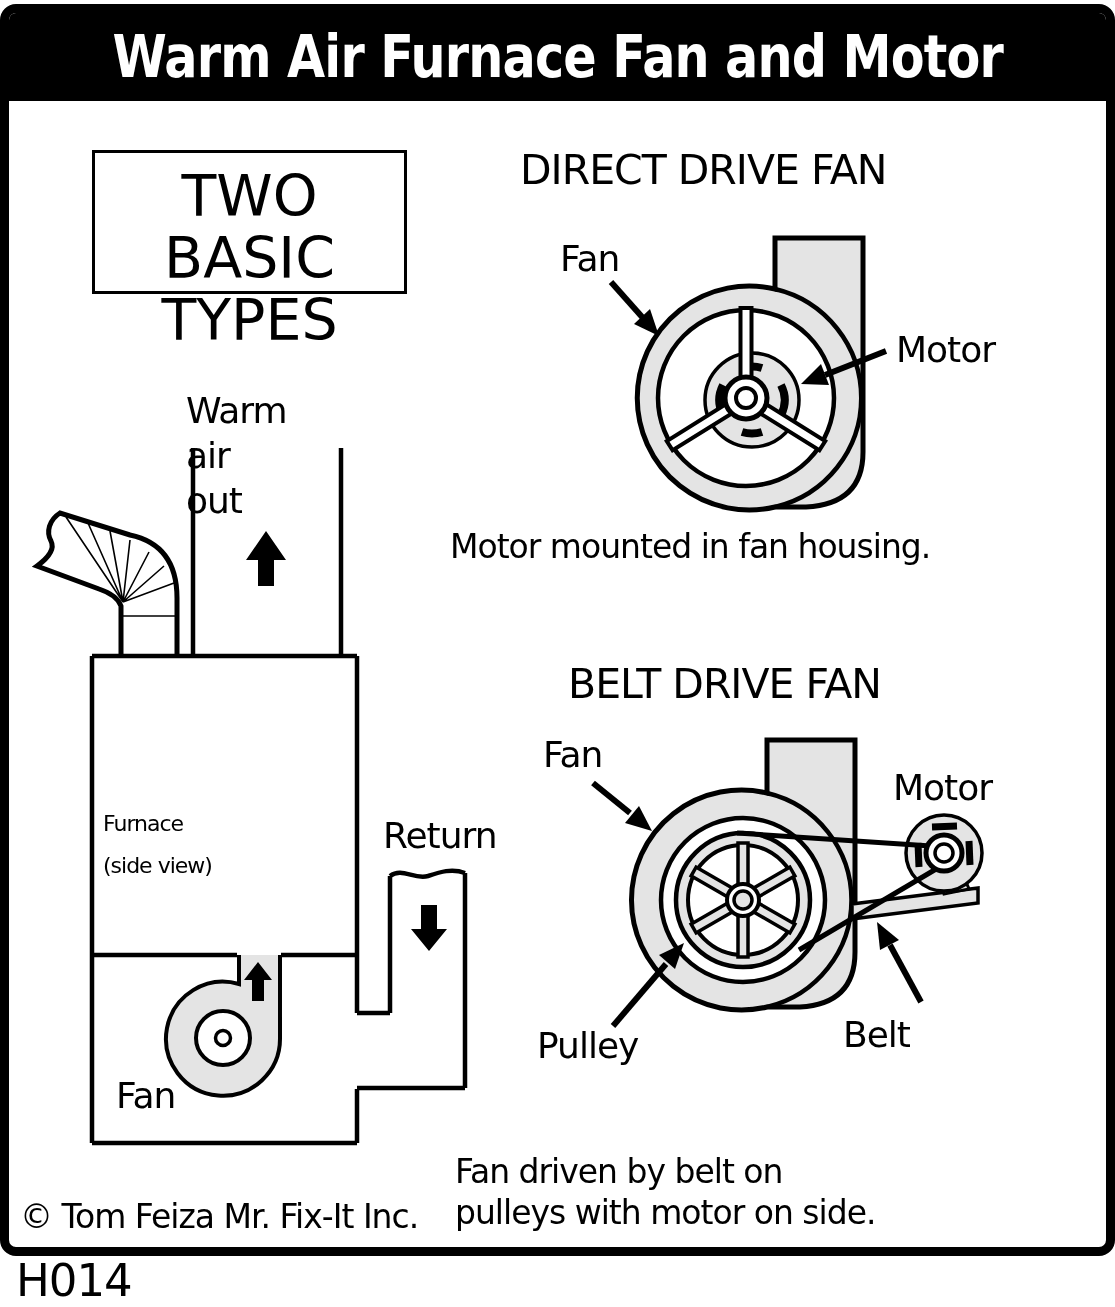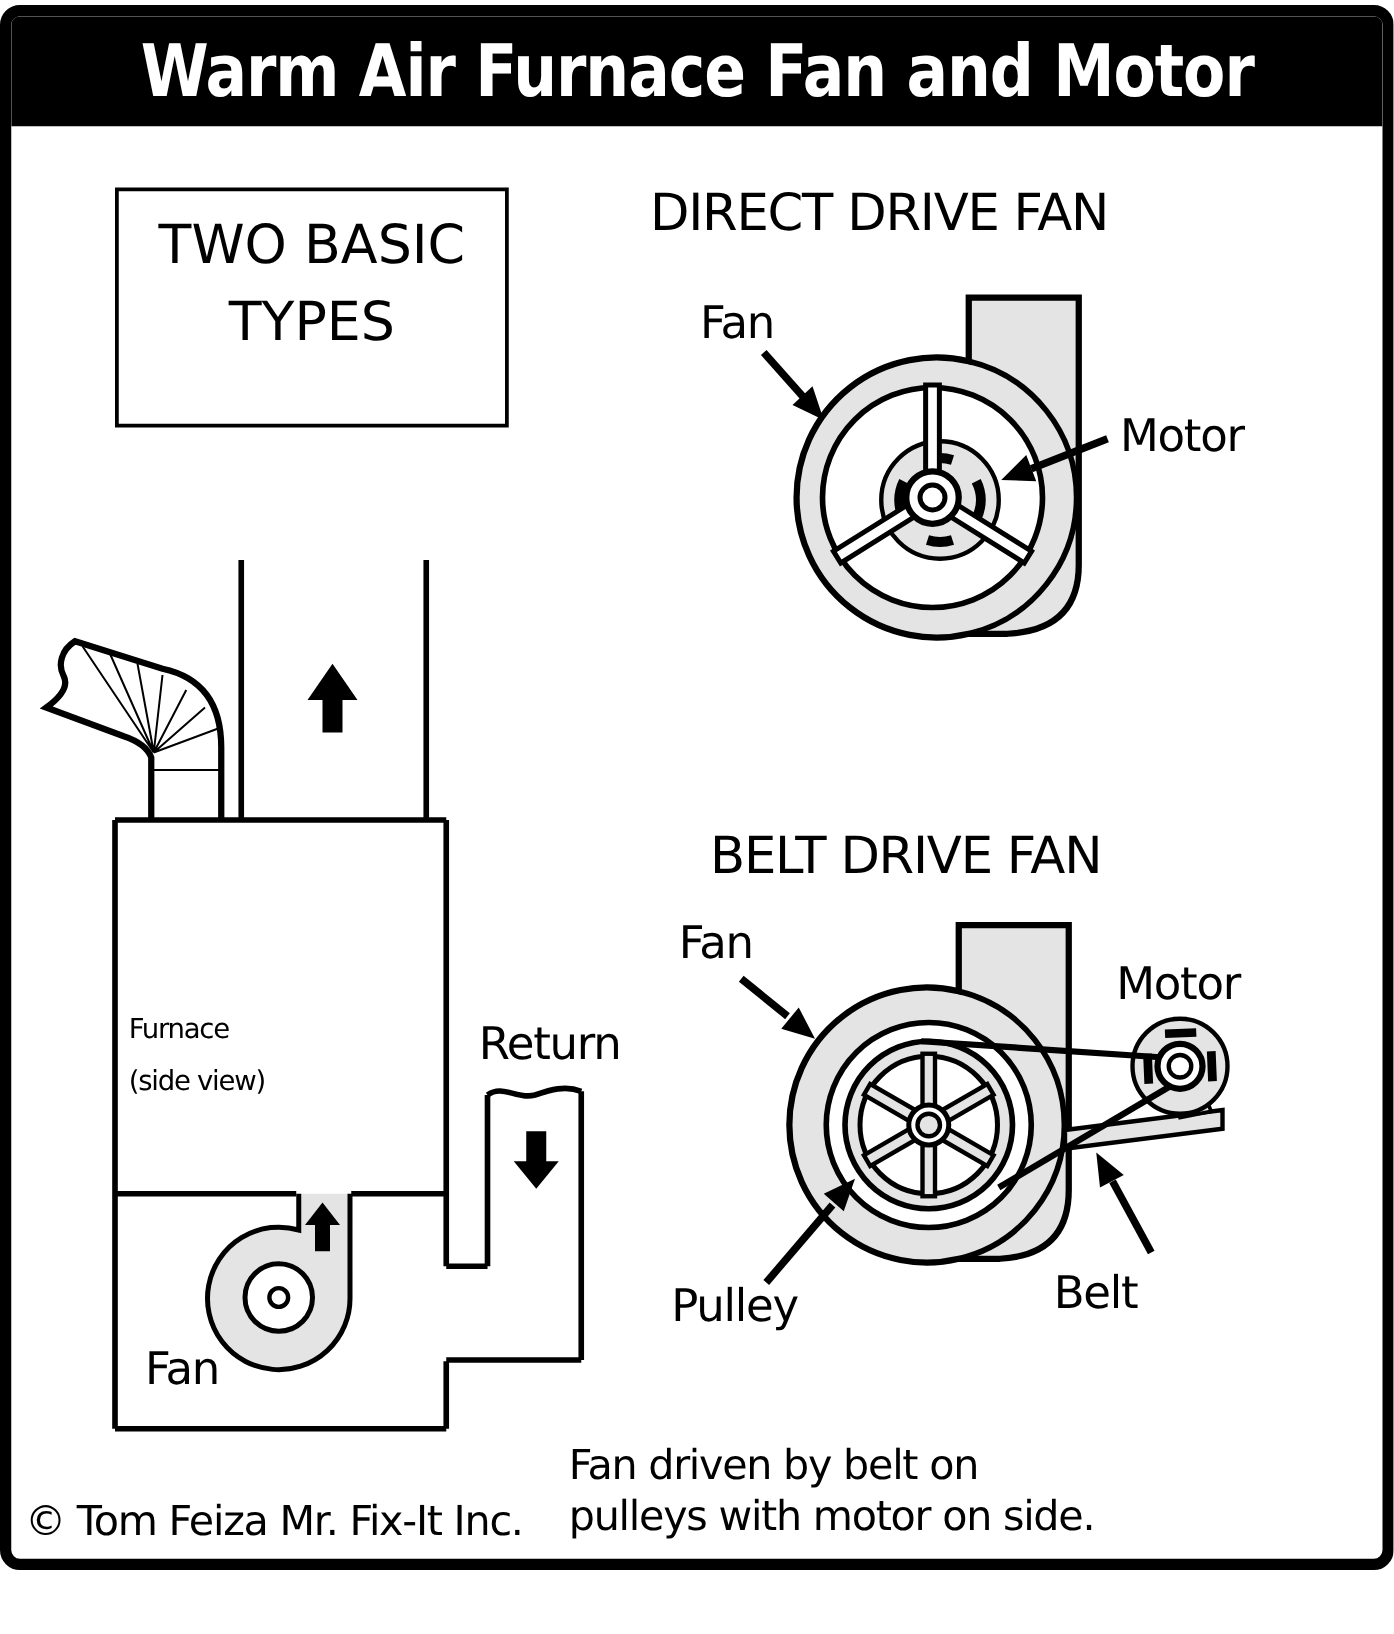--- a/index.html
+++ b/index.html
@@ -8,23 +8,23 @@
   .card{position:absolute;left:0;top:4px;width:1115px;height:1252px;box-sizing:border-box;
         border:9px solid #000;border-radius:16px;background:#fff;overflow:hidden;text-decoration:underline;}
   .titlebar{position:absolute;left:0;top:0;width:100%;height:88px;background:#000;
             display:flex;align-items:center;justify-content:center;}
   .titlebar .t{color:#fff;font-size:58px;font-weight:bold;letter-spacing:-1px;
                transform:scaleX(0.85);white-space:nowrap;}
   svg{position:absolute;left:0;top:0;}
   .hand{position:absolute;font-family:"DejaVu Sans",sans-serif;letter-spacing:-1px;
         white-space:nowrap;color:#000;}
   .ctr{text-align:left;}
-  .typesbox{position:absolute;left:92px;top:150px;width:315px;height:192px;
+  .typesbox{position:absolute;left:92px;top:150px;width:315px;height:144px;
             box-sizing:border-box;border:3px solid #000;text-align:center;
-            font-size:43px;line-height:62px;padding-top:12px;letter-spacing:0px;}
+            font-size:57px;line-height:62px;padding-top:12px;letter-spacing:0px;}
   .lbl{font-size:36px;}
   .cap{font-size:33px;}
   .head{font-size:41px;}
 </style>
 </head>
 <body>
 
 <div id="stage">
 
   <div class="card">
@@ -154,33 +154,40 @@
   </svg>
 
   <div class="typesbox">
     <div>TWO BASIC</div>
     <div>TYPES</div>
   </div>
 
   <div class="hand head ctr" style="left:520px;top:146px;width:450px;">DIRECT DRIVE FAN</div>
   <div class="hand lbl" style="left:560px;top:238px;">Fan</div>
   <div class="hand lbl" style="left:896px;top:329px;">Motor</div>
+  <div class="hand cap ctr" style="left:450px;top:527px;width:555px;">Motor mounted in fan housing.</div>
 
   <div class="hand head ctr" style="left:568px;top:660px;width:400px;">BELT DRIVE FAN</div>
   <div class="hand lbl" style="left:543px;top:734px;">Fan</div>
   <div class="hand lbl" style="left:893px;top:767px;">Motor</div>
   <div class="hand lbl" style="left:537px;top:1025px;">Pulley</div>
   <div class="hand lbl" style="left:843px;top:1014px;">Belt</div>
   <div class="hand cap ctr" style="left:455px;top:1151px;width:550px;line-height:41px;">
     <div>Fan driven by belt on</div>
     <div>pulleys with motor on side.</div>
   </div>
 
+  <div class="hand lbl ctr" style="left:186px;top:388px;width:160px;line-height:45px;">
+    <div>Warm</div>
+    <div>air</div>
+    <div>out</div>
+  </div>
   <div class="hand lbl ctr" style="left:103px;top:803px;width:250px;line-height:42px;font-size:22px;">
     <div>Furnace</div>
     <div>(side view)</div>
   </div>
   <div class="hand lbl" style="left:383px;top:815px;">Return</div>
   <div class="hand lbl" style="left:116px;top:1075px;">Fan</div>
 
   <div class="hand" style="left:20px;top:1197px;font-size:33px;">© Tom Feiza Mr. Fix-It Inc.</div>
+  <div class="hand" style="left:16px;top:1254px;font-size:45px;">H014</div>
 
 </div>
 
 </body></html>

